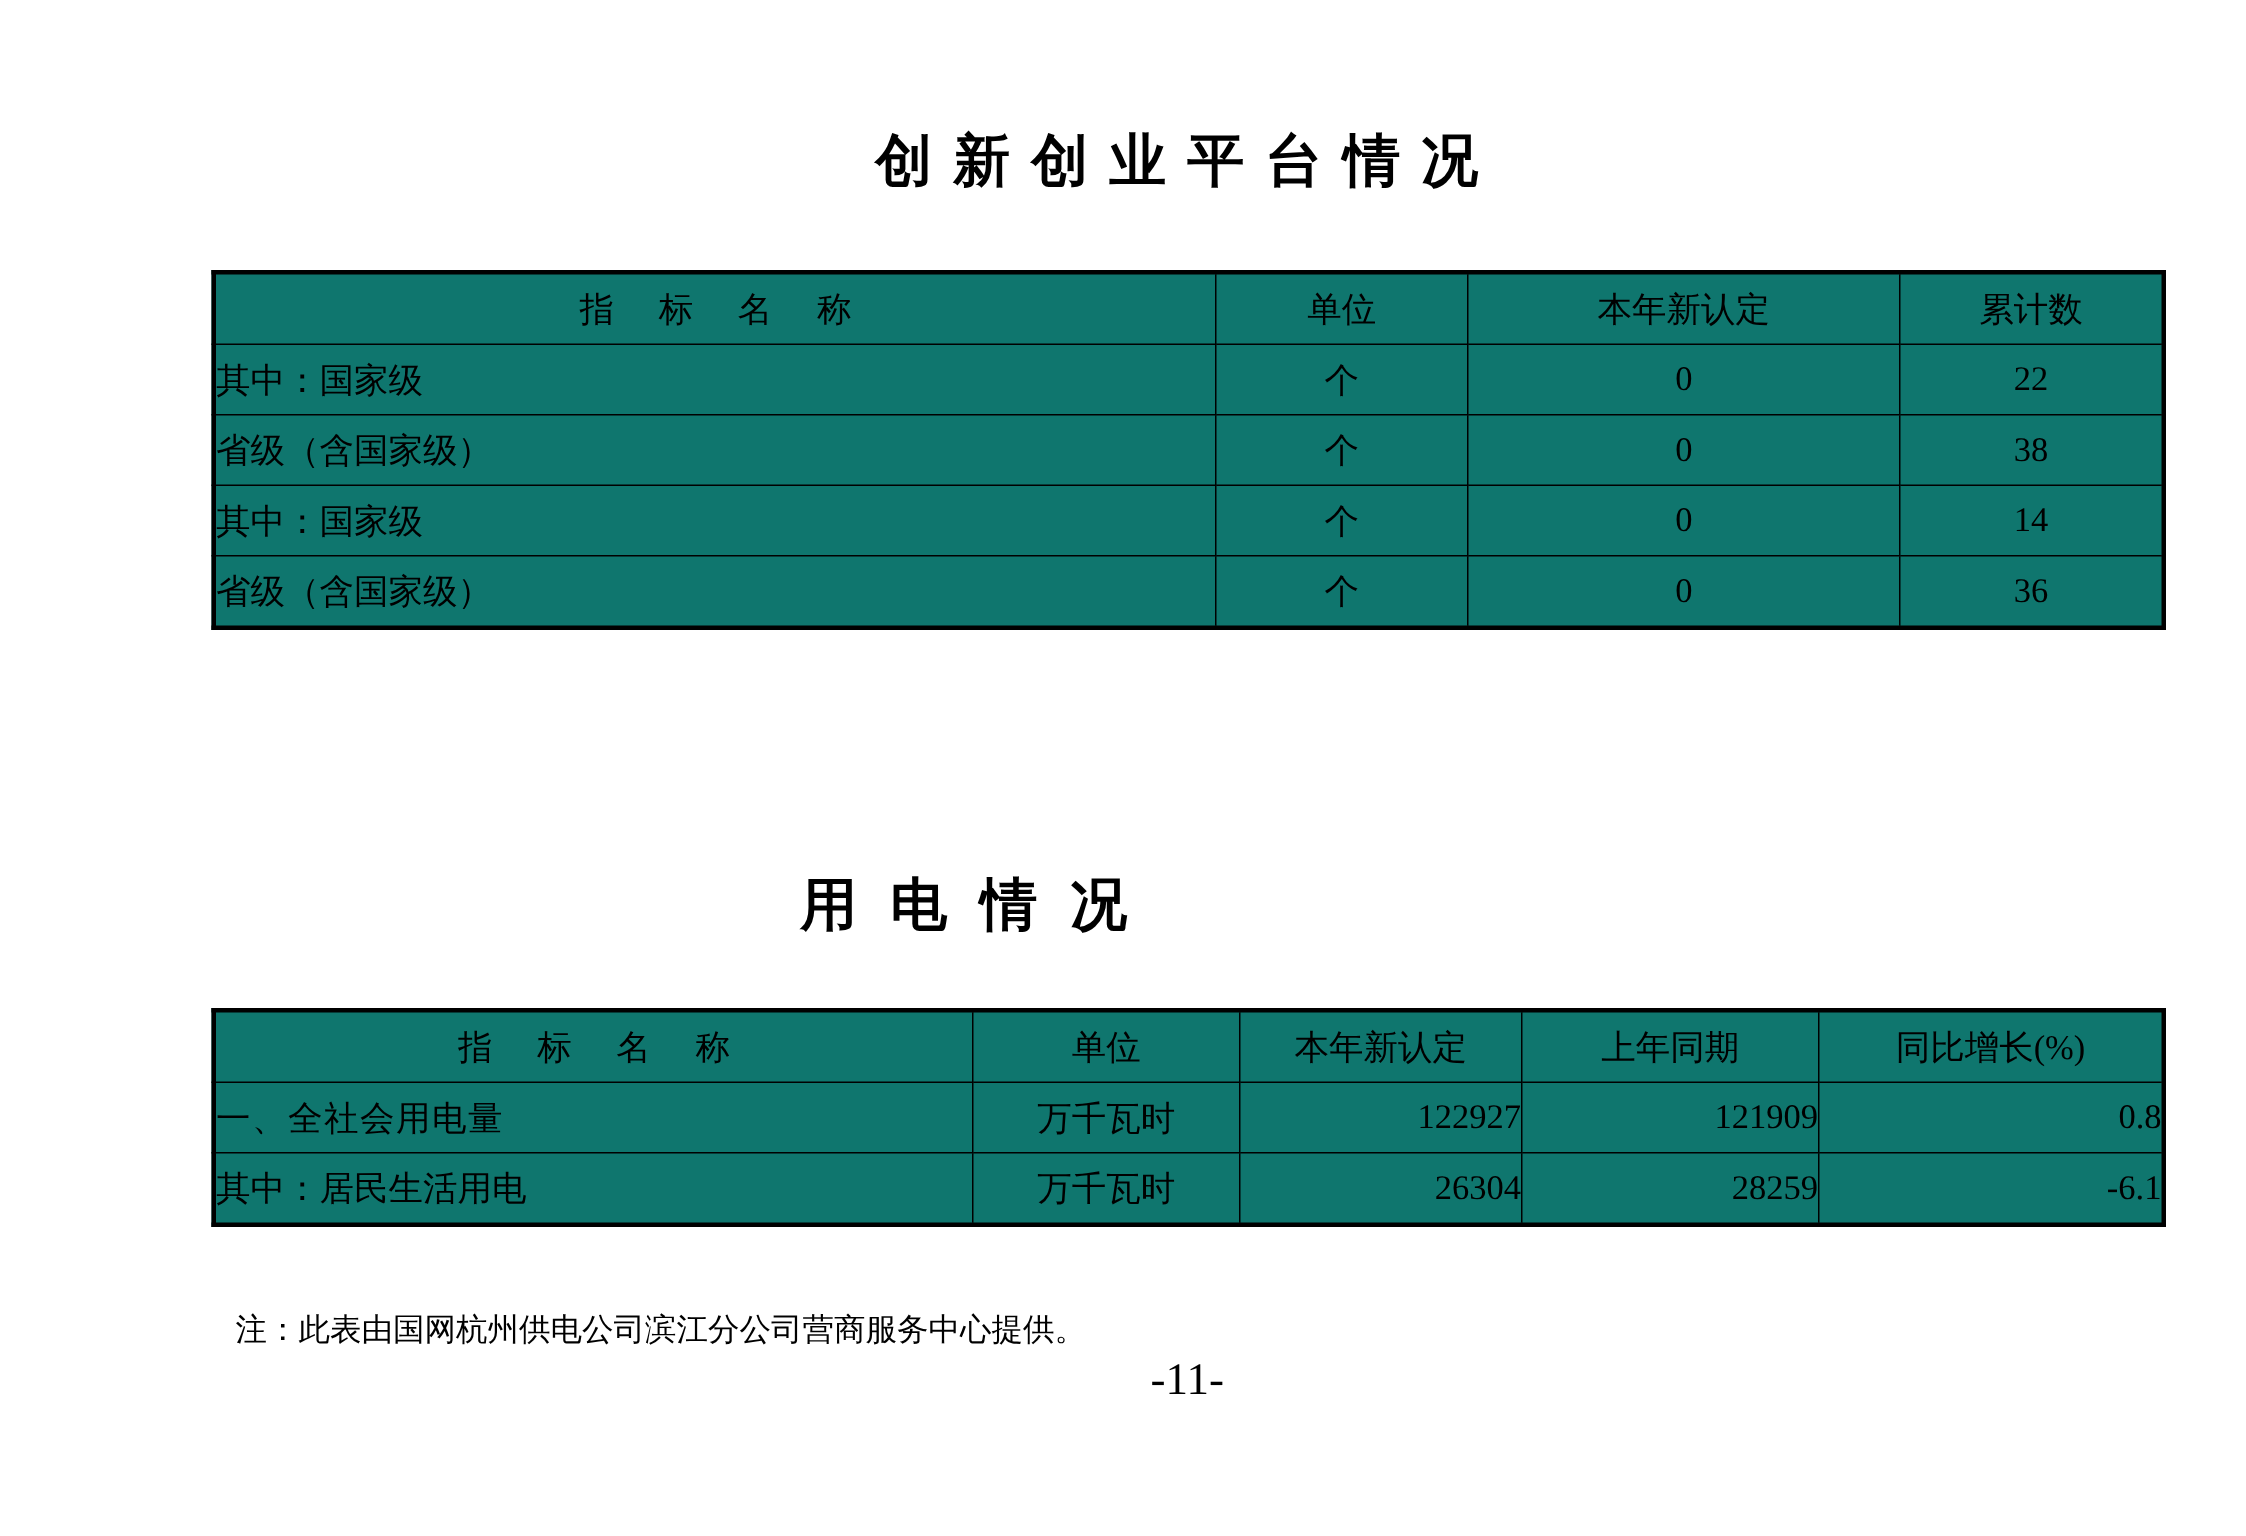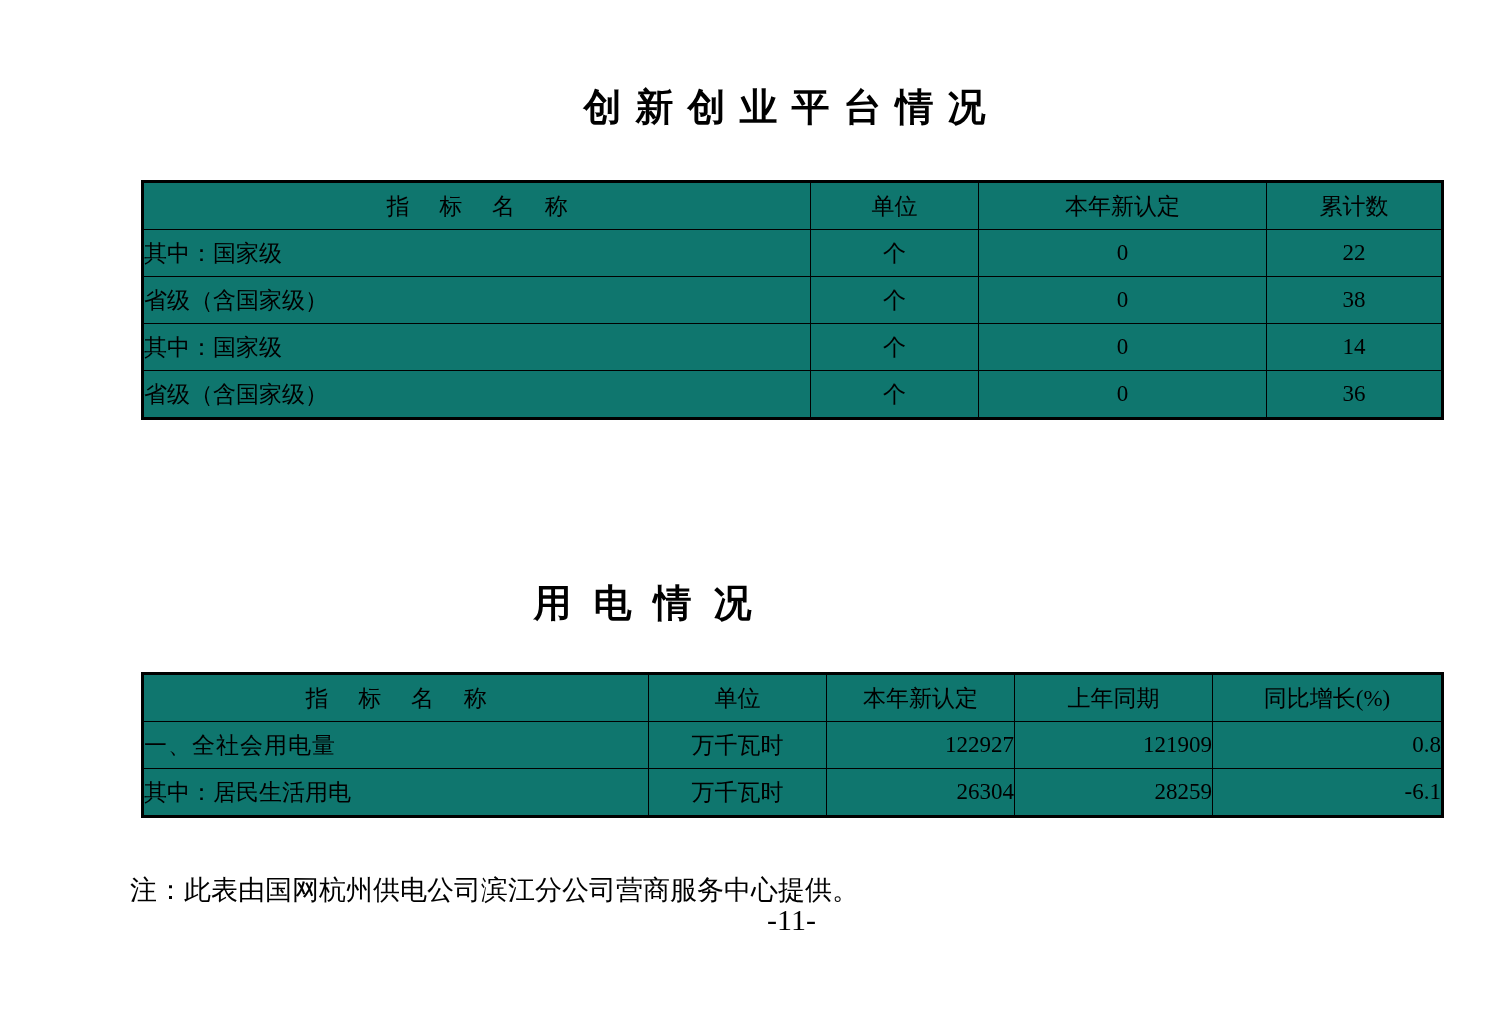--- a/index.html
+++ b/index.html
@@ -99,22 +99,22 @@
   
   #table-2 {
     top: 672px;
     left: 98px;
     width: 1300px;
   }
 
   .note {
     position: absolute;
     top: 872px;
-    left: 87px;
-    font-size: 27px;
+    left: 114px;
+    font-size: 21px;
     font-family: "Liberation Serif", "DejaVu Serif", serif;
     text-align: center;
   }
   .page-number {
     position: absolute;
     top: 903px;
     left: 0;
     width: 1497px;
     text-align: center;
     font-size: 30px;

